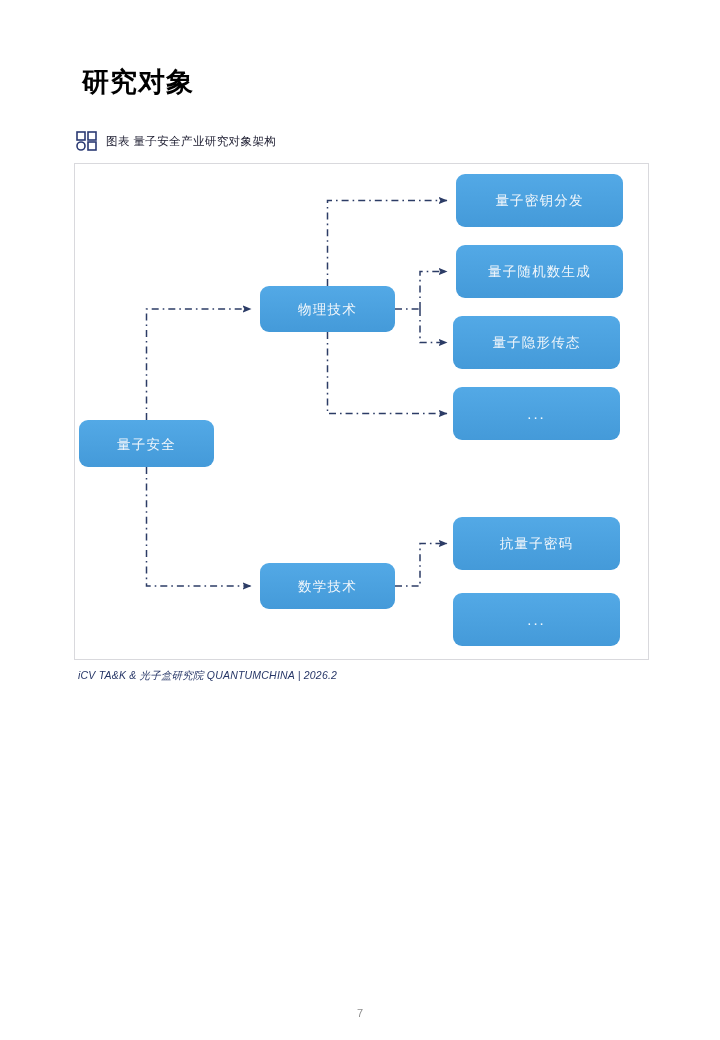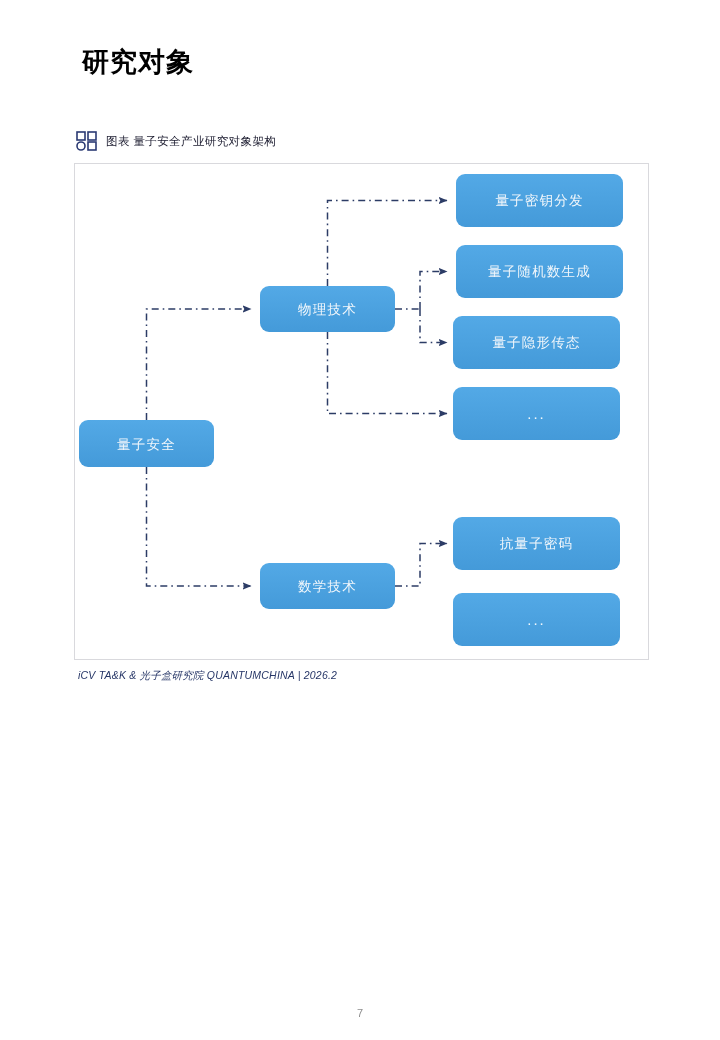--- a/index.html
+++ b/index.html
@@ -13,21 +13,21 @@
     height: 1040px;
     position: relative;
     font-family: "Liberation Sans", "DejaVu Sans", sans-serif;
     overflow: hidden;
   }
 
   
   .page-title {
     position: absolute;
     left: 82px;
-    top: 46px;
+    top: 66px;
     font-size: 27px;
     font-weight: bold;
     color: #000000;
     letter-spacing: 1px;
     line-height: 1.2;
   }
 
   
   .caption-row {
     position: absolute;

